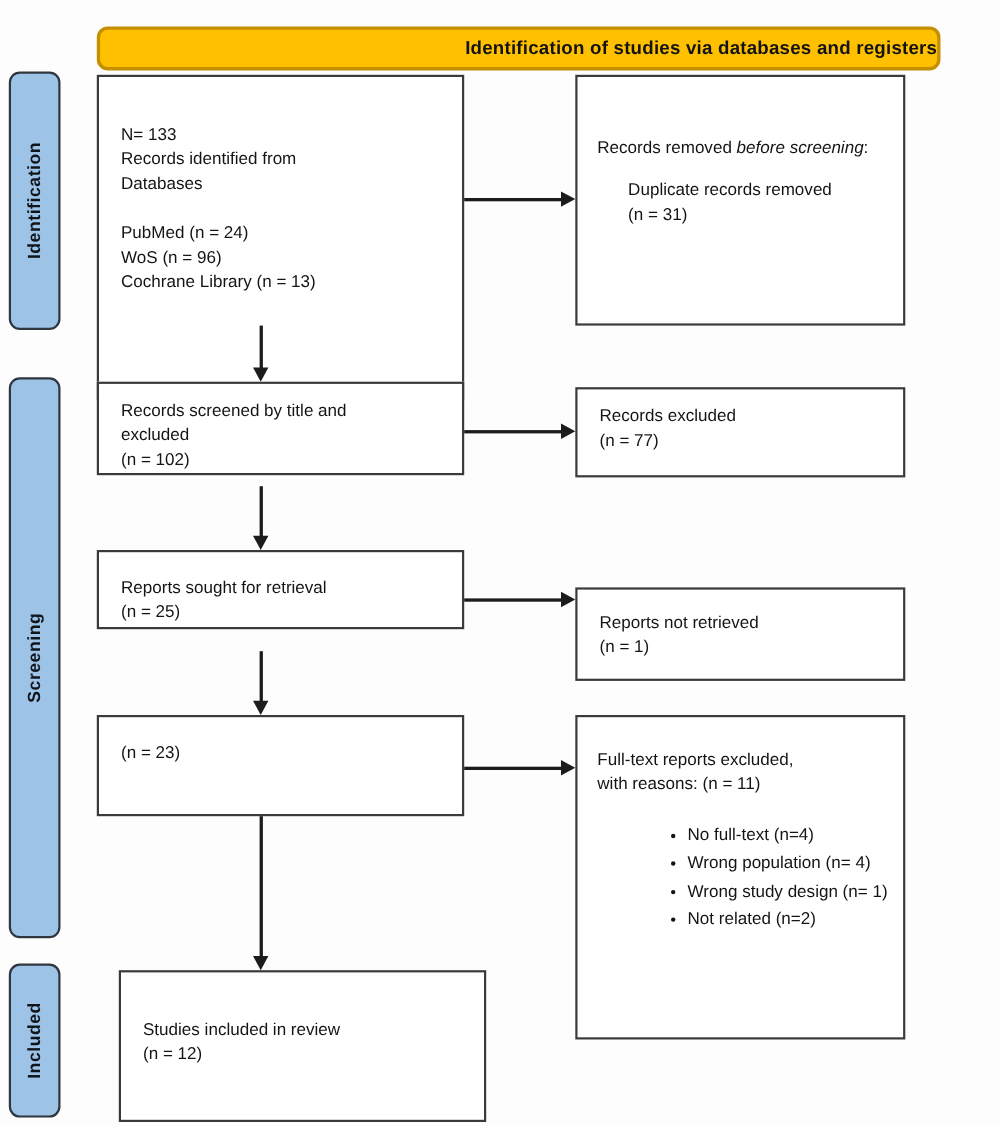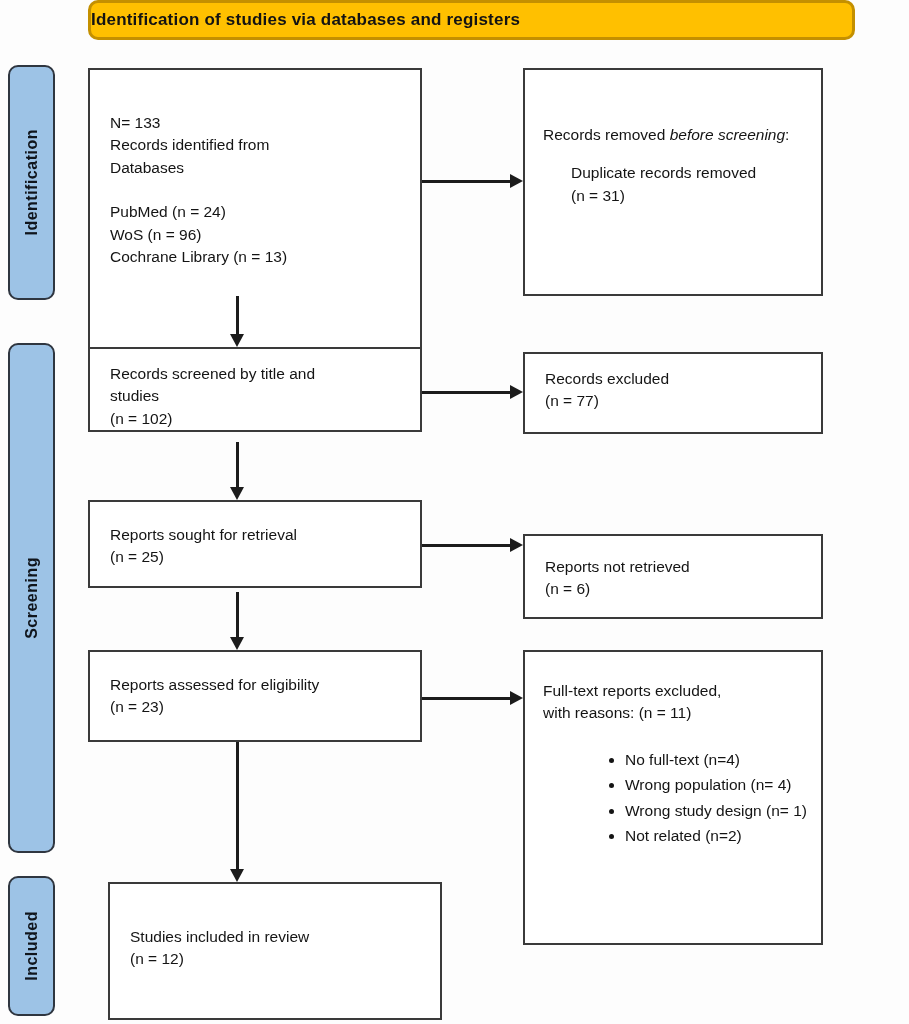--- a/index.html
+++ b/index.html
@@ -18,25 +18,25 @@
     color:var(--ink);
   }
   .canvas{
     position:relative;
     width:909px;height:1024px;
     background:#fdfdfd;
     overflow:hidden;
   }
   
   .banner{
-    position:absolute;left:88px;top:0;width:767px;height:40px;
+    position:absolute;left:88px;top:24px;width:767px;height:40px;
     background:var(--banner-bg);
     border:3px solid var(--banner-border);
     border-radius:10px;
-    display:flex;align-items:center;justify-content:flex-start;
+    display:flex;align-items:center;justify-content:flex-end;
     box-sizing:border-box;
     font-weight:bold;font-size:17px;color:#131313;
     letter-spacing:.2px;
   }
   
   .stage{
     position:absolute;left:8px;width:47px;
     background:var(--stage-bg);
     border:2.5px solid var(--stage-border);
     border-radius:10px;
@@ -60,21 +60,21 @@
     border:2px solid var(--box-border);
     box-sizing:border-box;
     font-size:15.5px;line-height:1.45;color:var(--ink);
   }
   .col-left{left:88px;width:334px;}
   .col-right{left:523px;width:300px;}
   .box-identified{top:68px;height:296px;padding:42px 18px 0 20px;}
   .box-removed{top:68px;height:228px;padding:54px 14px 0 18px;}
   .box-screened{top:347px;height:85px;padding:14px 18px 0 20px;}
   .box-excluded{top:352px;height:82px;padding:14px 18px 0 20px;}
-  .box-sought{top:500px;height:88px;padding:22px 18px 0 20px;}
+  .box-sought{top:500px;height:72px;padding:22px 18px 0 20px;}
   .box-notretrieved{top:534px;height:85px;padding:20px 18px 0 20px;}
   .box-assessed{top:650px;height:92px;padding:22px 18px 0 20px;}
   .box-fulltext{top:650px;height:295px;padding:28px 14px 0 18px;}
   .box-included{top:882px;height:138px;padding:42px 18px 0 20px;margin-left:20px;}
   .gap{height:22px;}
   .indent{margin:16px 0 0 28px;}
   .it{font-style:italic;}
   .reasons{
     list-style:disc;
     margin:24px 0 11px 64px;
@@ -136,41 +136,40 @@
       <span>Records removed </span><span class="it">before screening</span><span>:</span>
     </div>
     <div class="indent">
       <div>Duplicate records removed</div>
       <div>(n = 31)</div>
     </div>
   </div>
 
   <div class="fbox col-left box-screened">
     <div>Records screened by title and</div>
-    <div>studies</div>
+    <div>excluded</div>
     <div>(n = 102)</div>
   </div>
 
   <div class="fbox col-right box-excluded">
     <div>Records excluded</div>
     <div>(n = 77)</div>
   </div>
 
   <div class="fbox col-left box-sought">
     <div>Reports sought for retrieval</div>
     <div>(n = 25)</div>
   </div>
 
   <div class="fbox col-right box-notretrieved">
     <div>Reports not retrieved</div>
-    <div>(n = 6)</div>
+    <div>(n = 1)</div>
   </div>
 
   <div class="fbox col-left box-assessed">
-    <div>Reports assessed for eligibility</div>
     <div>(n = 23)</div>
   </div>
 
   <div class="fbox col-right box-fulltext">
     <div>Full-text reports excluded,</div>
     <div>with reasons: (n = 11)</div>
     <ul class="reasons">
       <li>No full-text (n=4)</li>
       <li>Wrong population (n= 4)</li>
       <li>Wrong study design (n= 1)</li>

